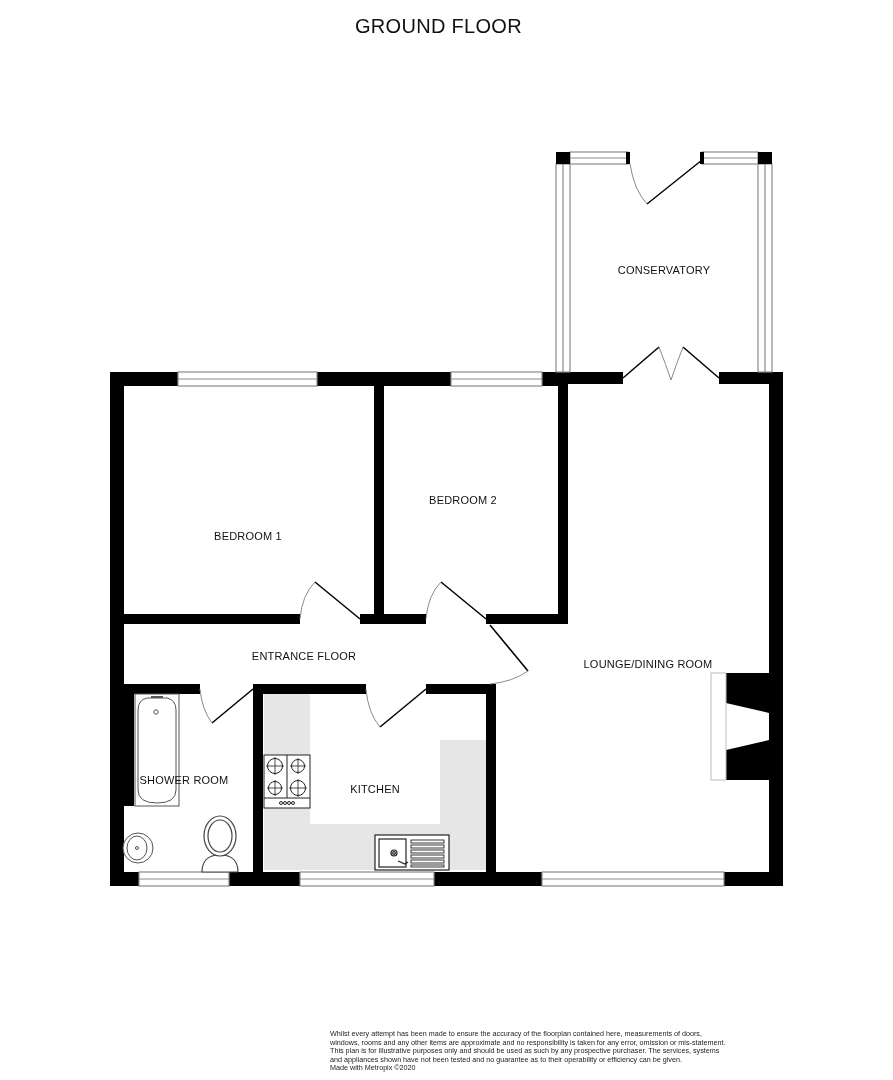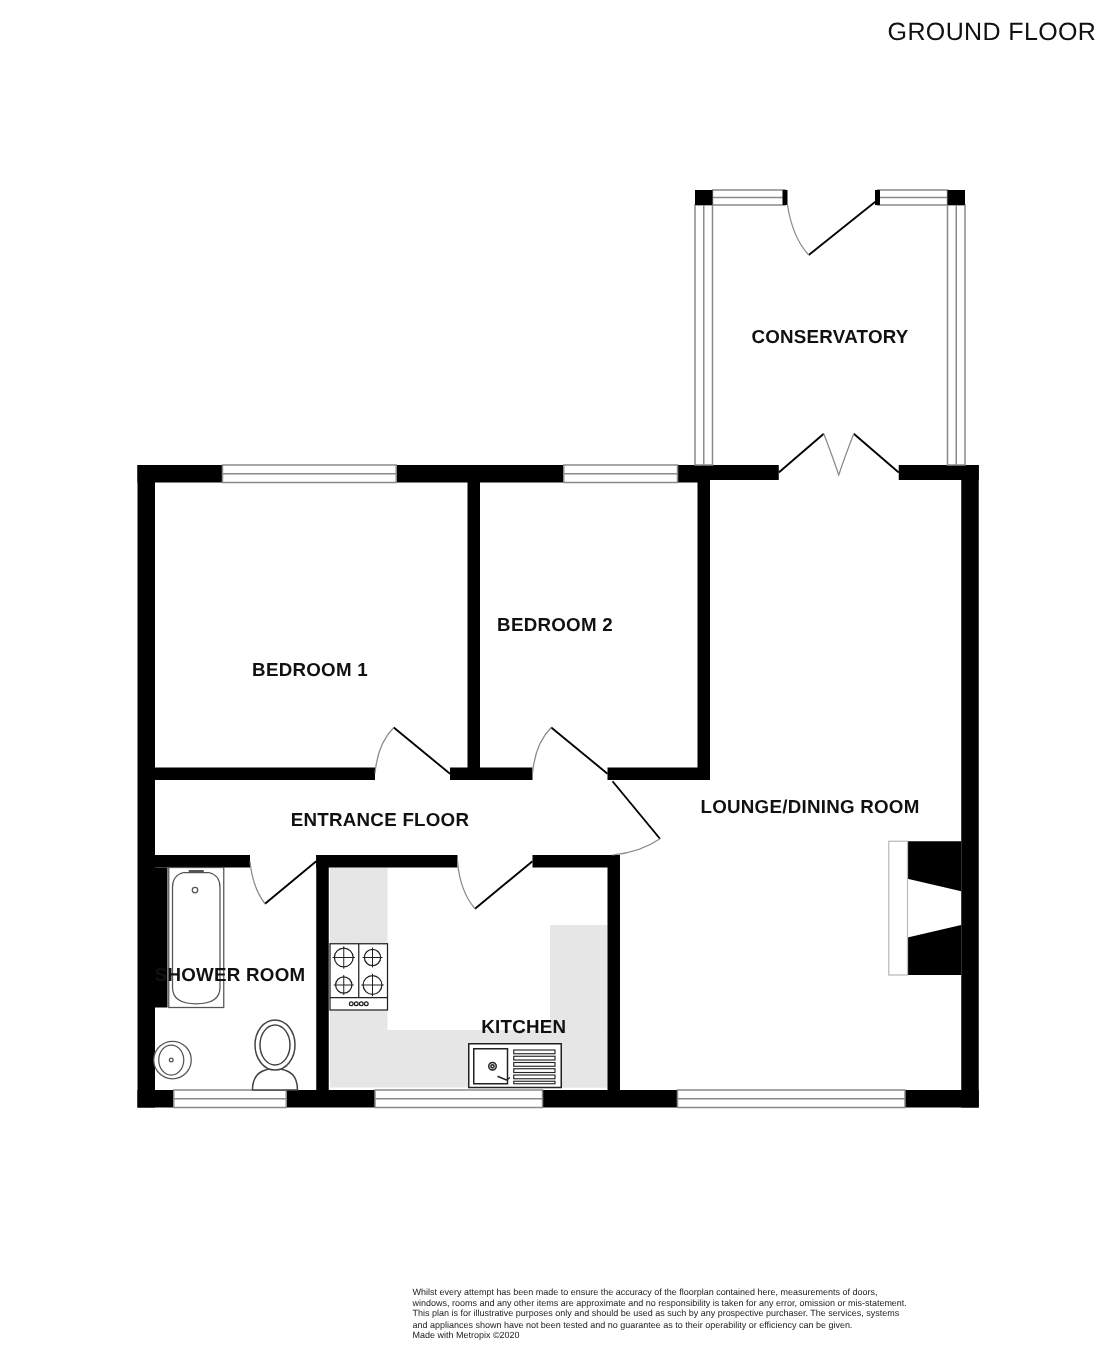--- a/index.html
+++ b/index.html
@@ -1,19 +1,19 @@
 <!DOCTYPE html>
 <html><head>
   <meta charset="utf-8">
   <style>
     html, body { margin: 0; padding: 0; background: #ffffff; }
     body { width: 893px; height: 1080px; position: relative; overflow: hidden; font-family: "Liberation Sans", sans-serif; }
-    .title { position: absolute; top: 15px; left: 0; width: 877px; text-align: right; font-size: 20px; color: #111; letter-spacing: 0.3px; }
+    .title { position: absolute; top: 15px; left: 0; width: 877px; text-align: center; font-size: 20px; color: #111; letter-spacing: 0.3px; }
     svg.plan { position: absolute; left: 0; top: 0; }
-    .room-label { position: absolute; font-weight: bold; font-size: 15px; color: #111; white-space: nowrap; transform: translate(-50%, -50%); letter-spacing: 0.2px; }
+    .room-label { position: absolute; font-weight: normal; font-size: 11px; color: #111; white-space: nowrap; transform: translate(-50%, -50%); letter-spacing: 0.2px; }
     .disclaimer { position: absolute; top: 1030px; left: 330px; width: 400px; font-size: 7.2px; line-height: 8.6px; color: #222; }
   </style>
 </head>
 <body>
 
 <div class="title">GROUND FLOOR</div>
 
 <svg class="plan" width="893" height="1080" viewBox="0 0 893 1080" xmlns="http://www.w3.org/2000/svg">
 
   <g fill="#e6e6e6">
@@ -181,22 +181,22 @@
       <rect x="411" y="855" width="33" height="3"></rect>
       <rect x="411" y="860" width="33" height="3"></rect>
       <rect x="411" y="865" width="33" height="2"></rect>
     </g>
     <path d="M398 861 L405 864 L408 862" fill="none"></path>
   </g>
 </svg>
 
 <div class="room-label" style="left:664px; top:270px;">CONSERVATORY</div>
 <div class="room-label" style="left:248px; top:500px;margin-top:36px;">BEDROOM 1</div>
-<div class="room-label" style="left:444px; top:500px;">BEDROOM 2</div>
+<div class="room-label" style="left:463px; top:500px;">BEDROOM 2</div>
 <div class="room-label" style="left:304px; top:656px;">ENTRANCE FLOOR</div>
-<div class="room-label" style="left:648px; top:646px;">LOUNGE/DINING ROOM</div>
+<div class="room-label" style="left:648px; top:664px;">LOUNGE/DINING ROOM</div>
 <div class="room-label" style="left:184px; top:780px;">SHOWER ROOM</div>
-<div class="room-label" style="left:375px; top:822px;margin-left:44px;">KITCHEN</div>
+<div class="room-label" style="left:375px; top:789px;">KITCHEN</div>
 
 <div class="disclaimer">
   <div>Whilst every attempt has been made to ensure the accuracy of the floorplan contained here, measurements of doors, windows, rooms and any other items are approximate and no responsibility is taken for any error, omission or mis-statement. This plan is for illustrative purposes only and should be used as such by any prospective purchaser. The services, systems and appliances shown have not been tested and no guarantee as to their operability or efficiency can be given.</div>
   <div>Made with Metropix ©2020</div>
 </div>
 
 </body></html>

